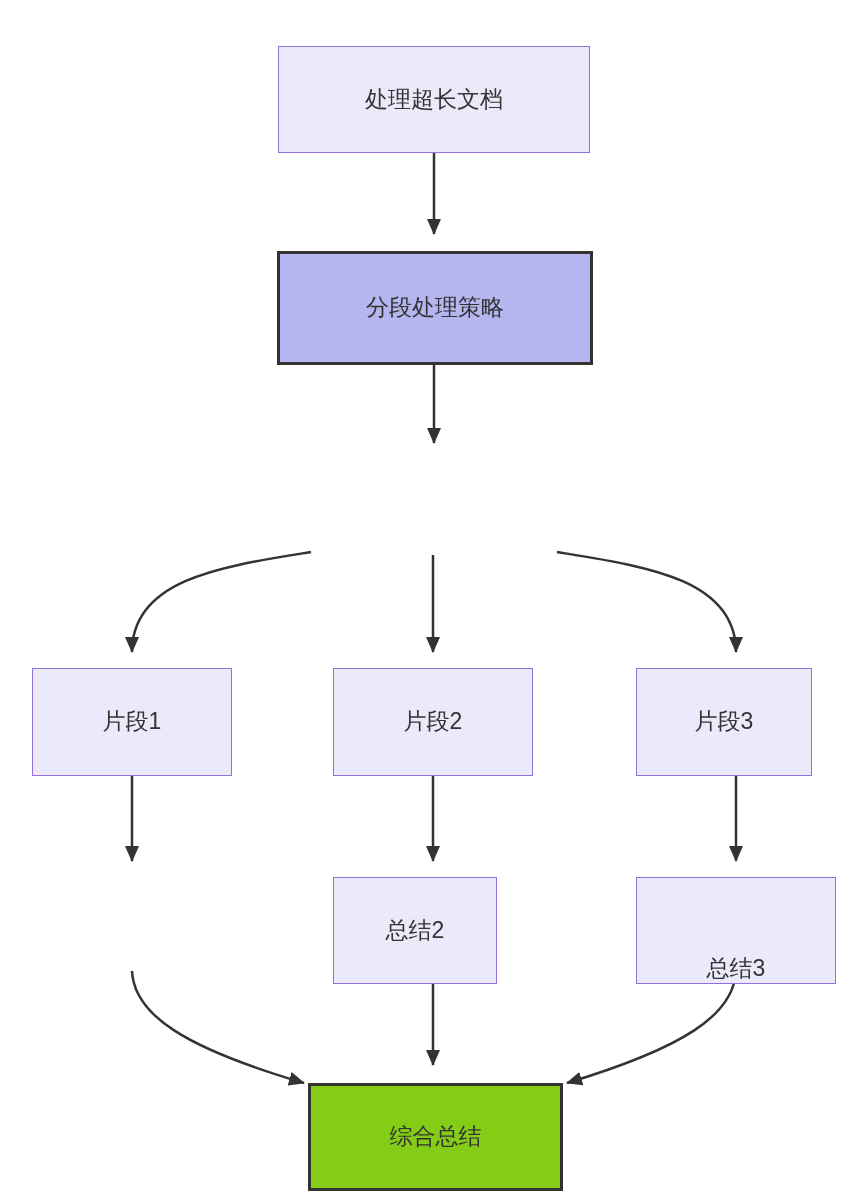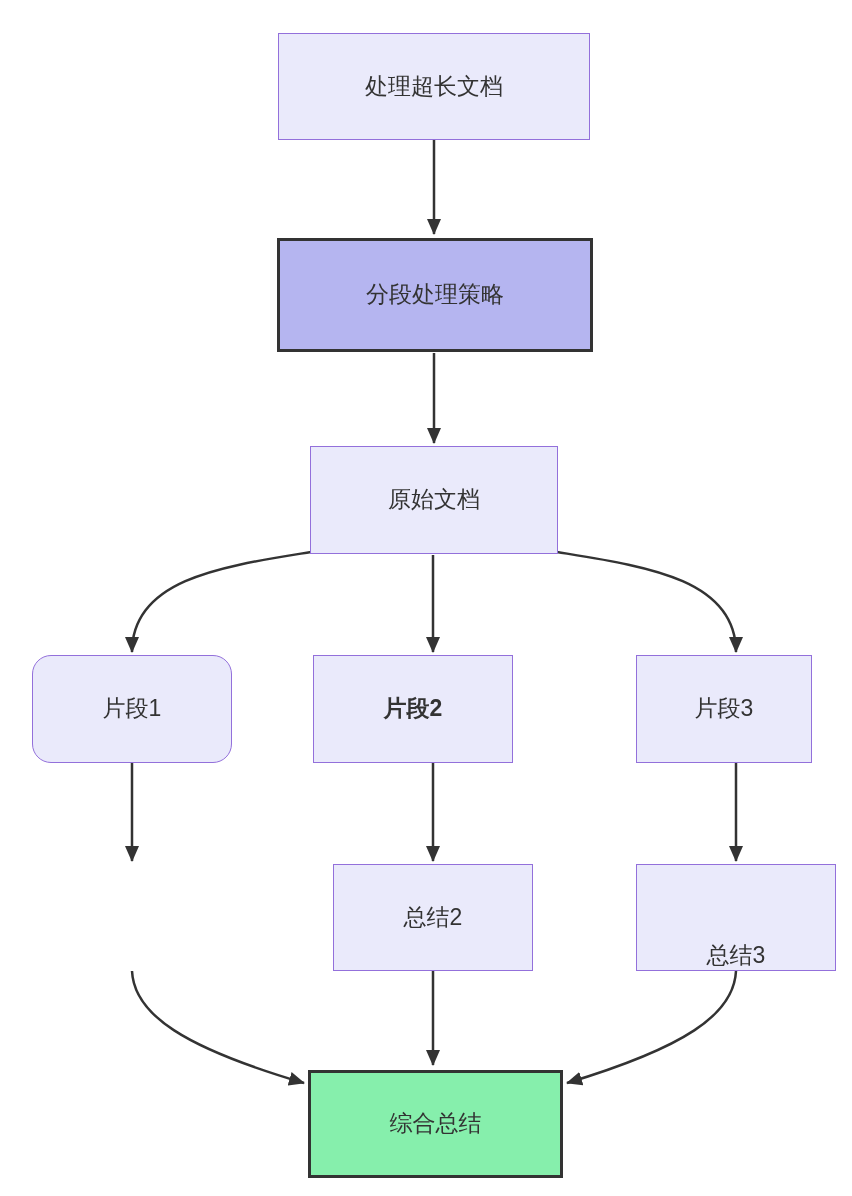--- a/index.html
+++ b/index.html
@@ -29,38 +29,39 @@
     display: flex;
     align-items: center;
     justify-content: center;
     background: #EAEAFB;
     border: 1.5px solid #9370DB;
     color: #333333;
     font-size: 23px;
     line-height: 1.2;
     text-align: center;
     white-space: nowrap;
+    margin-top: 13px;
   }
   .node--emphasis {
     background: #B5B5F0;
     border: 3.5px solid #333333;
   }
   .node--success {
-    background: #86efac;
+    background: #84cc16;
     border: 3.5px solid #333333;
   }
   
   .n-start    { left: 278px; top:   33px; width: 312px; height: 107px; }
   .n-strategy { left: 277px; top:  238px; width: 316px; height: 114px; }
   .n-doc      { left: 310px; top:  446px; width: 248px; height: 108px; }
-  .n-frag1    { left:  32px; top:  655px; width: 200px; height: 108px; border-radius: 19px; }
-  .n-frag2    { left: 313px; top:  655px; width: 200px; height: 108px; font-weight: bold; }
+  .n-frag1    { left:  32px; top:  655px; width: 200px; height: 108px; }
+  .n-frag2    { left: 333px; top:  655px; width: 200px; height: 108px; }
   .n-frag3    { left: 636px; top:  655px; width: 176px; height: 108px; }
   .n-sum1     { left:  32px; top:  864px; width: 200px; height: 107px; }
-  .n-sum2     { left: 333px; top:  864px; width: 200px; height: 107px; }
+  .n-sum2     { left: 333px; top:  864px; width: 164px; height: 107px; }
   .n-sum3     { left: 636px; top:  864px; width: 200px; height: 107px; align-items: flex-end; }
   .n-final    { left: 308px; top: 1070px; width: 255px; height: 108px; }
 </style>
 </head>
 <body>
 
 <div class="canvas">
 
   <svg class="edges-layer" width="852" height="1196" viewBox="0 0 852 1196" xmlns="http://www.w3.org/2000/svg">
     <defs>
@@ -84,23 +85,20 @@
   </svg>
 
   <div class="node n-start">
     <span>处理超长文档</span>
   </div>
 
   <div class="node node--emphasis n-strategy">
     <span>分段处理策略</span>
   </div>
 
-  <div class="node n-doc">
-    <span>原始文档</span>
-  </div>
 
   <div class="node n-frag1">
     <span>片段1</span>
   </div>
 
   <div class="node n-frag2">
     <span>片段2</span>
   </div>
 
   <div class="node n-frag3">

